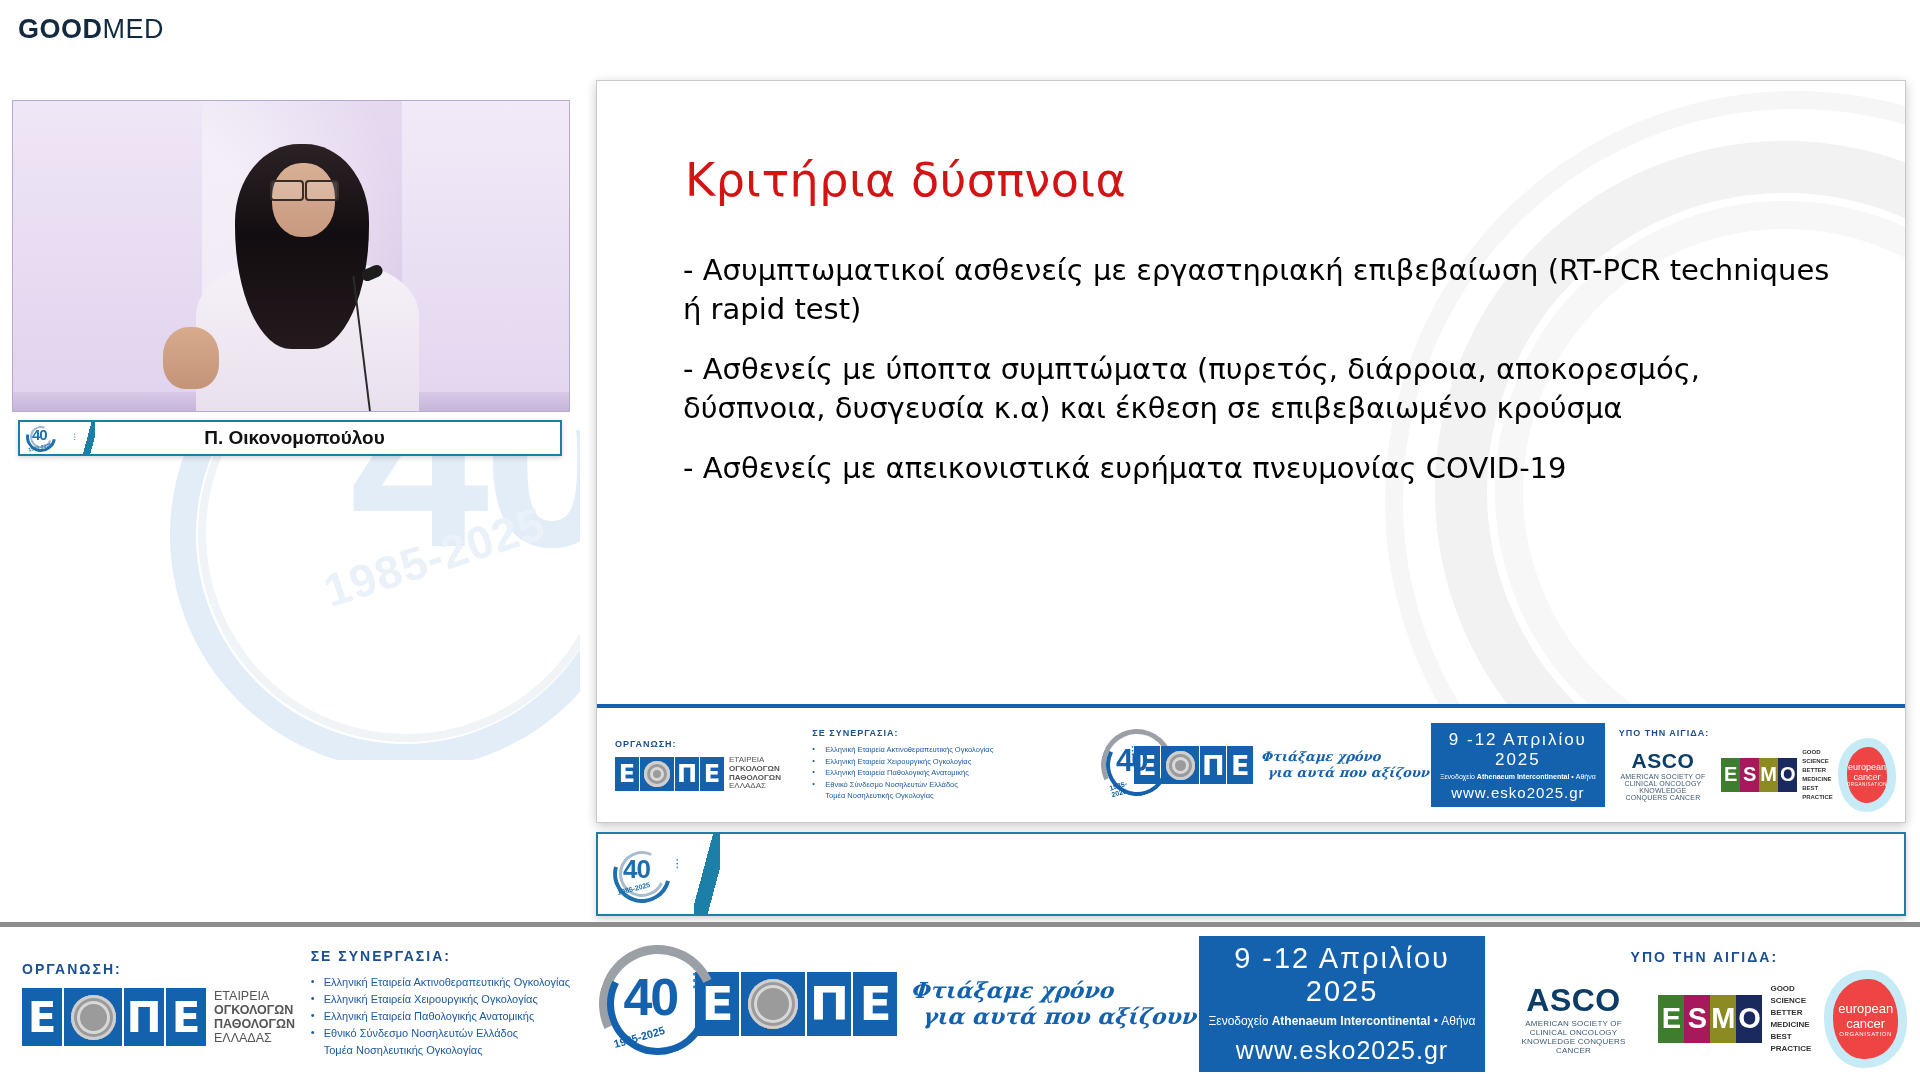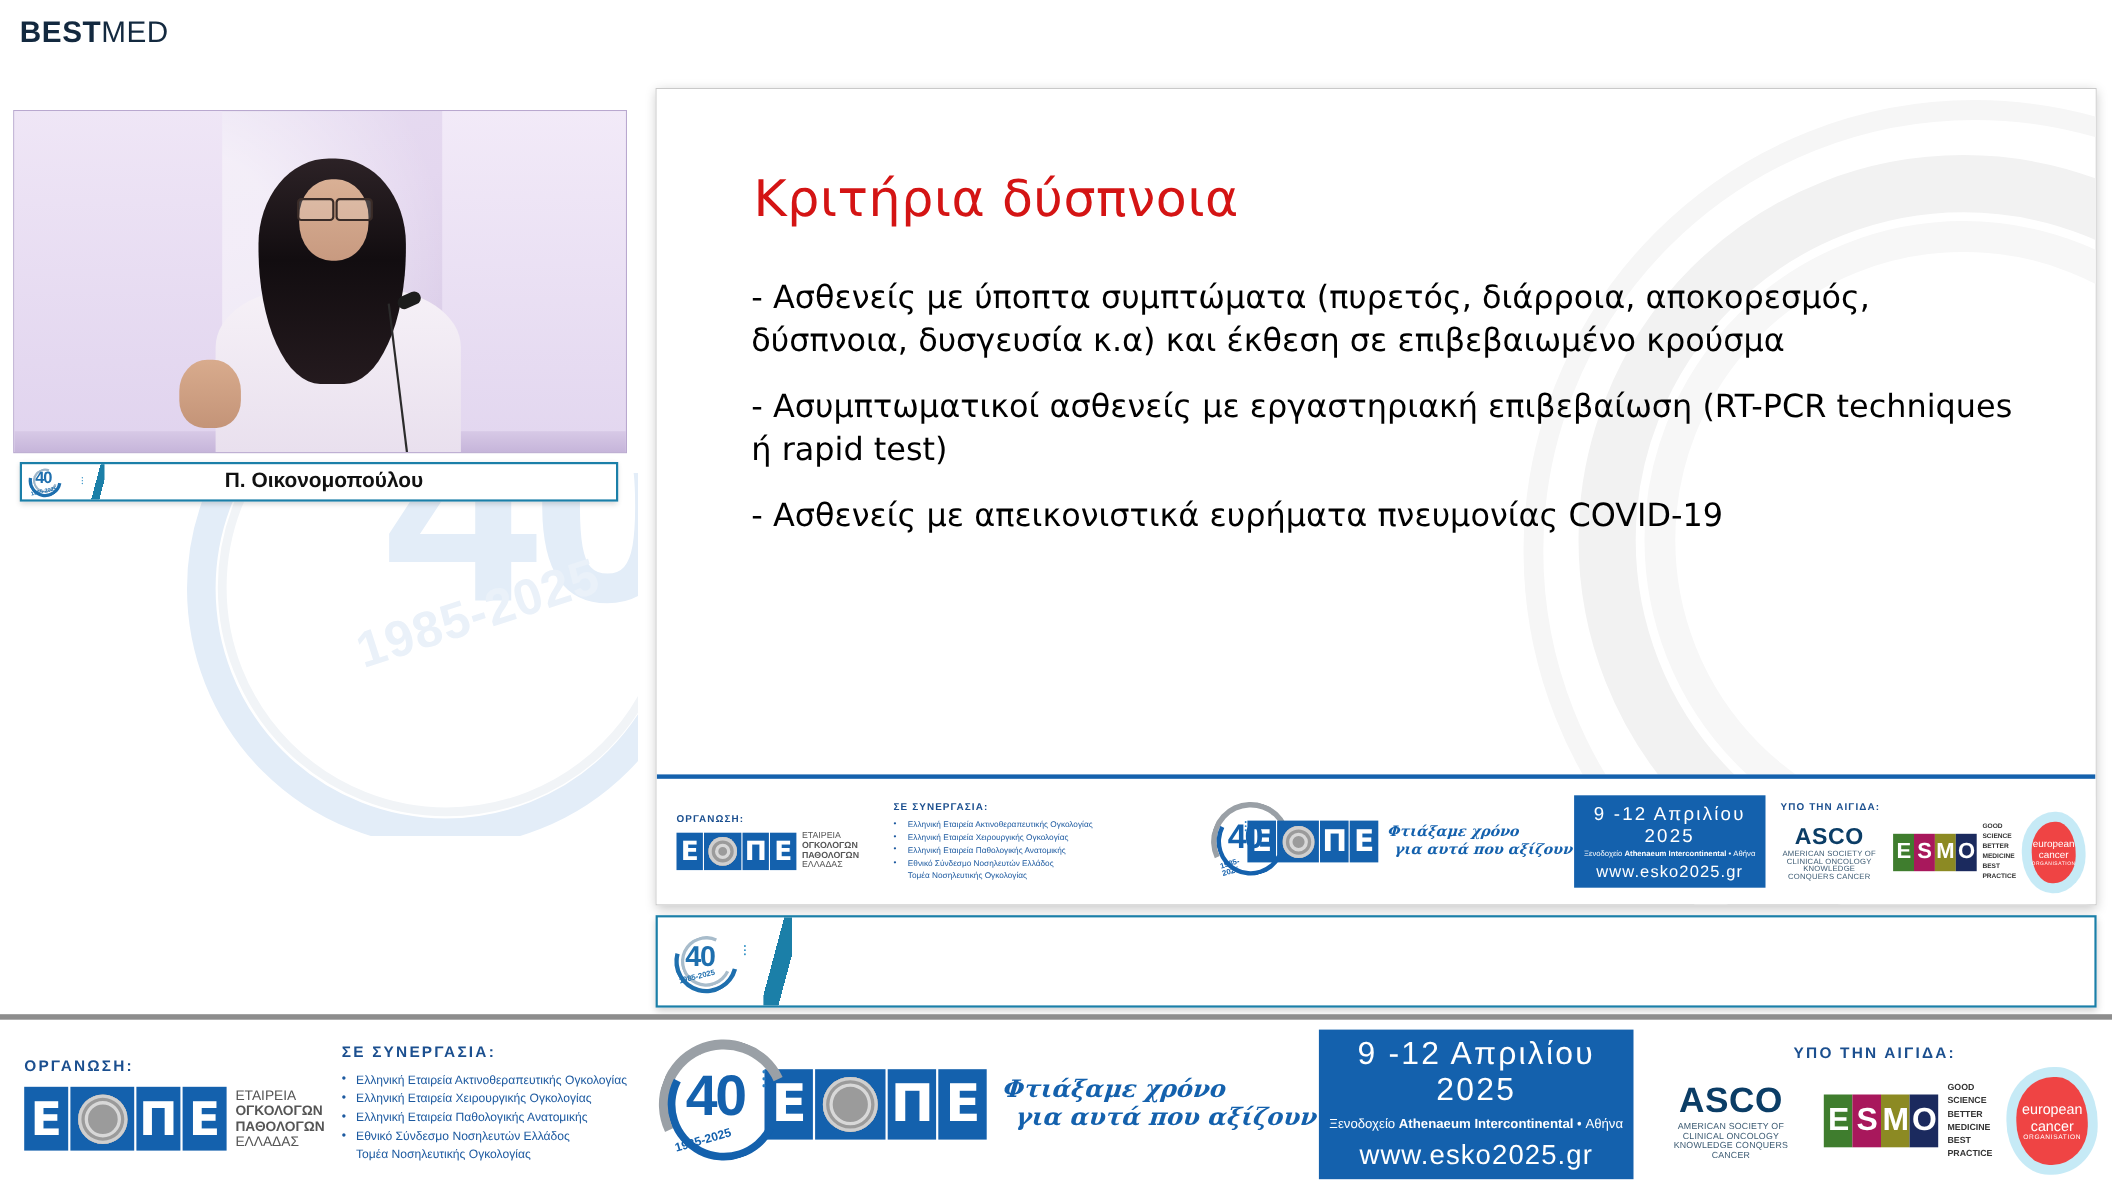--- a/index.html
+++ b/index.html
@@ -265,21 +265,21 @@
     background: #fff; border-top: 5px solid #8d8d8d;
     display: flex; align-items: center; padding: 0 22px;
   }
 </style>
 </head>
 <body>
 
 <div id="page">
 
   <div class="brand">
-    <span class="b1">BEST</span><span class="b2">MED</span>
+    <span class="b1">GOOD</span><span class="b2">MED</span>
   </div>
 
   <div class="watermark">
     <div class="wm-ring wm-r1"></div>
     <div class="wm-ring wm-r2"></div>
     <div class="wm-40">40</div>
     <div class="wm-years">1985-2025</div>
   </div>
 
   <div class="video-wrap">
@@ -313,22 +313,22 @@
 
   <div class="slide">
     <div class="slide-inner">
       <div class="sw-ring sw3"></div>
       <div class="sw-ring sw1"></div>
       <div class="sw-ring sw2"></div>
 
       <div class="slide-title">Κριτήρια δύσπνοια</div>
 
       <div class="slide-body">
+        <div class="dash">- Ασυμπτωματικοί ασθενείς με εργαστηριακή επιβεβαίωση (RT-PCR techniques ή rapid test)</div>
         <div class="dash">- Ασθενείς με ύποπτα συμπτώματα (πυρετός,  διάρροια, αποκορεσμός, δύσπνοια, δυσγευσία  κ.α) και έκθεση σε επιβεβαιωμένο κρούσμα</div>
-        <div class="dash">- Ασυμπτωματικοί ασθενείς με εργαστηριακή επιβεβαίωση (RT-PCR techniques ή rapid test)</div>
         <div class="dash">- Ασθενείς με απεικονιστικά ευρήματα πνευμονίας COVID-19</div>
       </div>
 
       <div class="slide-footer">
 
         <div class="bn-col" style="width:205px;">
           <div class="bn-head" style="font-size:9px;margin-bottom:7px;">ΟΡΓΑΝΩΣΗ:</div>
           <div class="eope-logo">
             <div class="eope-mark">
               <div class="eo-letter" style="width:24px;height:34px;font-size:24px;">Ε</div>

